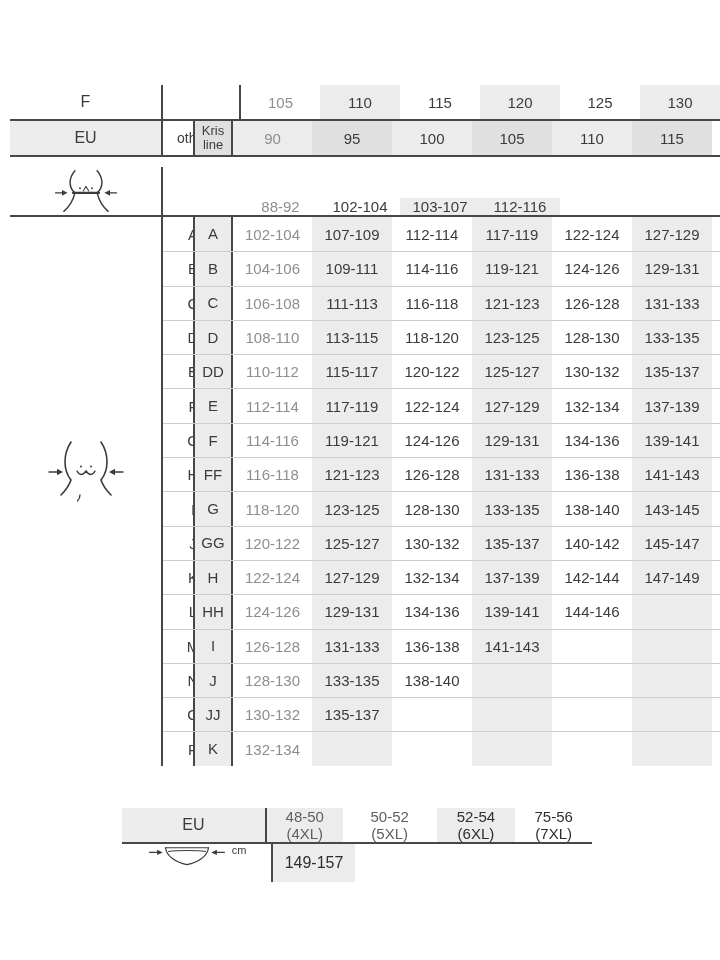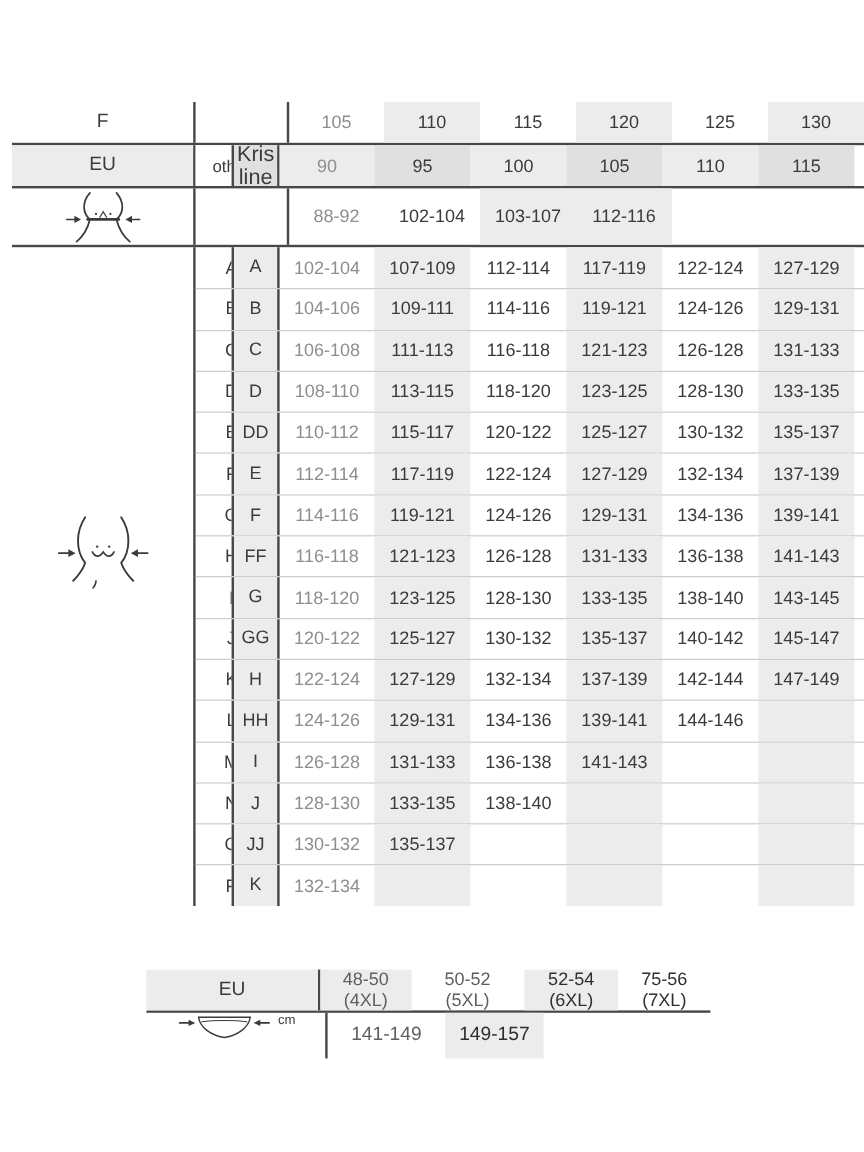--- a/index.html
+++ b/index.html
@@ -16,28 +16,28 @@
   body{background:#fff;font-family:"Liberation Sans","DejaVu Sans",sans-serif;}
   .sheet{position:relative;width:720px;height:960px;background:#ffffff;overflow:hidden;}
 
   
   .size-table{position:absolute;left:10px;top:85px;width:710px;}
   .row{display:flex;}
   .cell{display:flex;align-items:center;justify-content:center;font-size:15px;color:var(--t-dark);}
 
   .row-f{height:36px;border-bottom:2px solid var(--dark);}
   .row-eu{height:36px;border-bottom:2px solid var(--dark);}
-  .row-under{height:49px;border-bottom:2px solid var(--dark);}
+  .row-under{height:60px;border-bottom:2px solid var(--dark);align-items:flex-end;}
 
   .label-col{width:153px;border-right:2px solid var(--dark);}
   .hdr{font-size:16px;}
   .merged{width:78px;border-right:2px solid var(--dark);}
   .other-col{width:28px;font-size:14px;padding-left:30px;}
   .kris-col{width:40px;border-left:2px solid var(--dark);border-right:2px solid var(--dark);
-            font-size:18px;line-height:1.05;text-align:center;}
+            font-size:13px;line-height:1.05;text-align:center;}
   .c1{width:79px;color:var(--t-gray);}
   .c2,.c3,.c4,.c5,.c6{width:80px;}
   .shade{background:var(--shade);}
   .row-eu .cell{background:var(--shade);}
   .row-eu .other-col{background:#ffffff;}
   .row-eu .kris-col{background:var(--shade2);}
   .row-eu .shade{background:var(--shade2);}
 
   
   .cup-section{display:flex;}
@@ -342,18 +342,17 @@
             <path d="M16,9 l-6,-2.8 0,5.6 z" fill="#3b3b3b" stroke="none"></path>
             <path d="M19,4 L65,4" stroke-width="1.3"></path>
             <path d="M19,4 C20,13 30,20 42,22 C54,20 64,13 65,4" stroke-width="1.3"></path>
             <path d="M22,8 C32,6.5 52,6.5 62,8" stroke-width="1.1"></path>
             <path d="M68,9 l6,-2.8 0,5.6 z" fill="#3b3b3b" stroke="none"></path>
             <path d="M74,9 L82,9"></path>
           </svg>
         </span>
         <span class="unit">cm</span>
       </div>
-      <div class="pcell pc2 pmid">141-149</div>
       <div class="pcell pc3 pdark">149-157</div>
     </div>
   </div>
 
 </div>
 
 </body></html>

